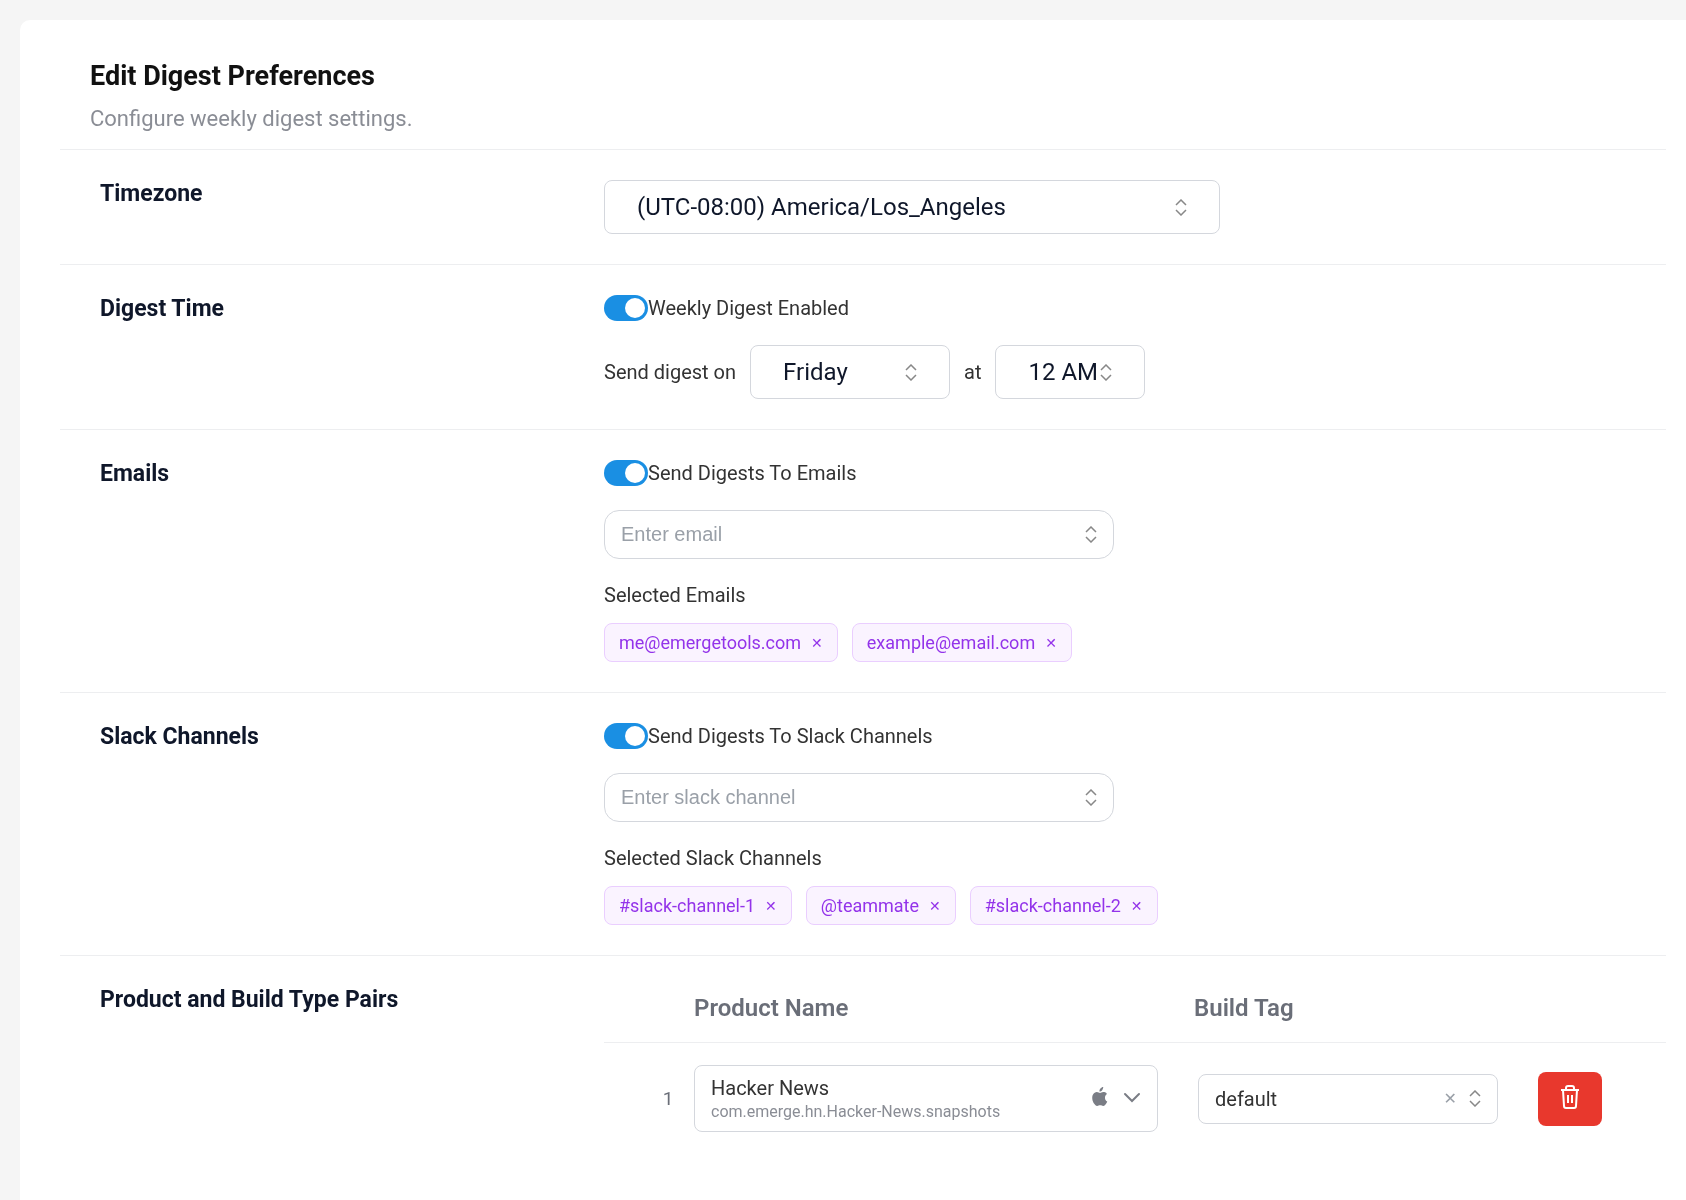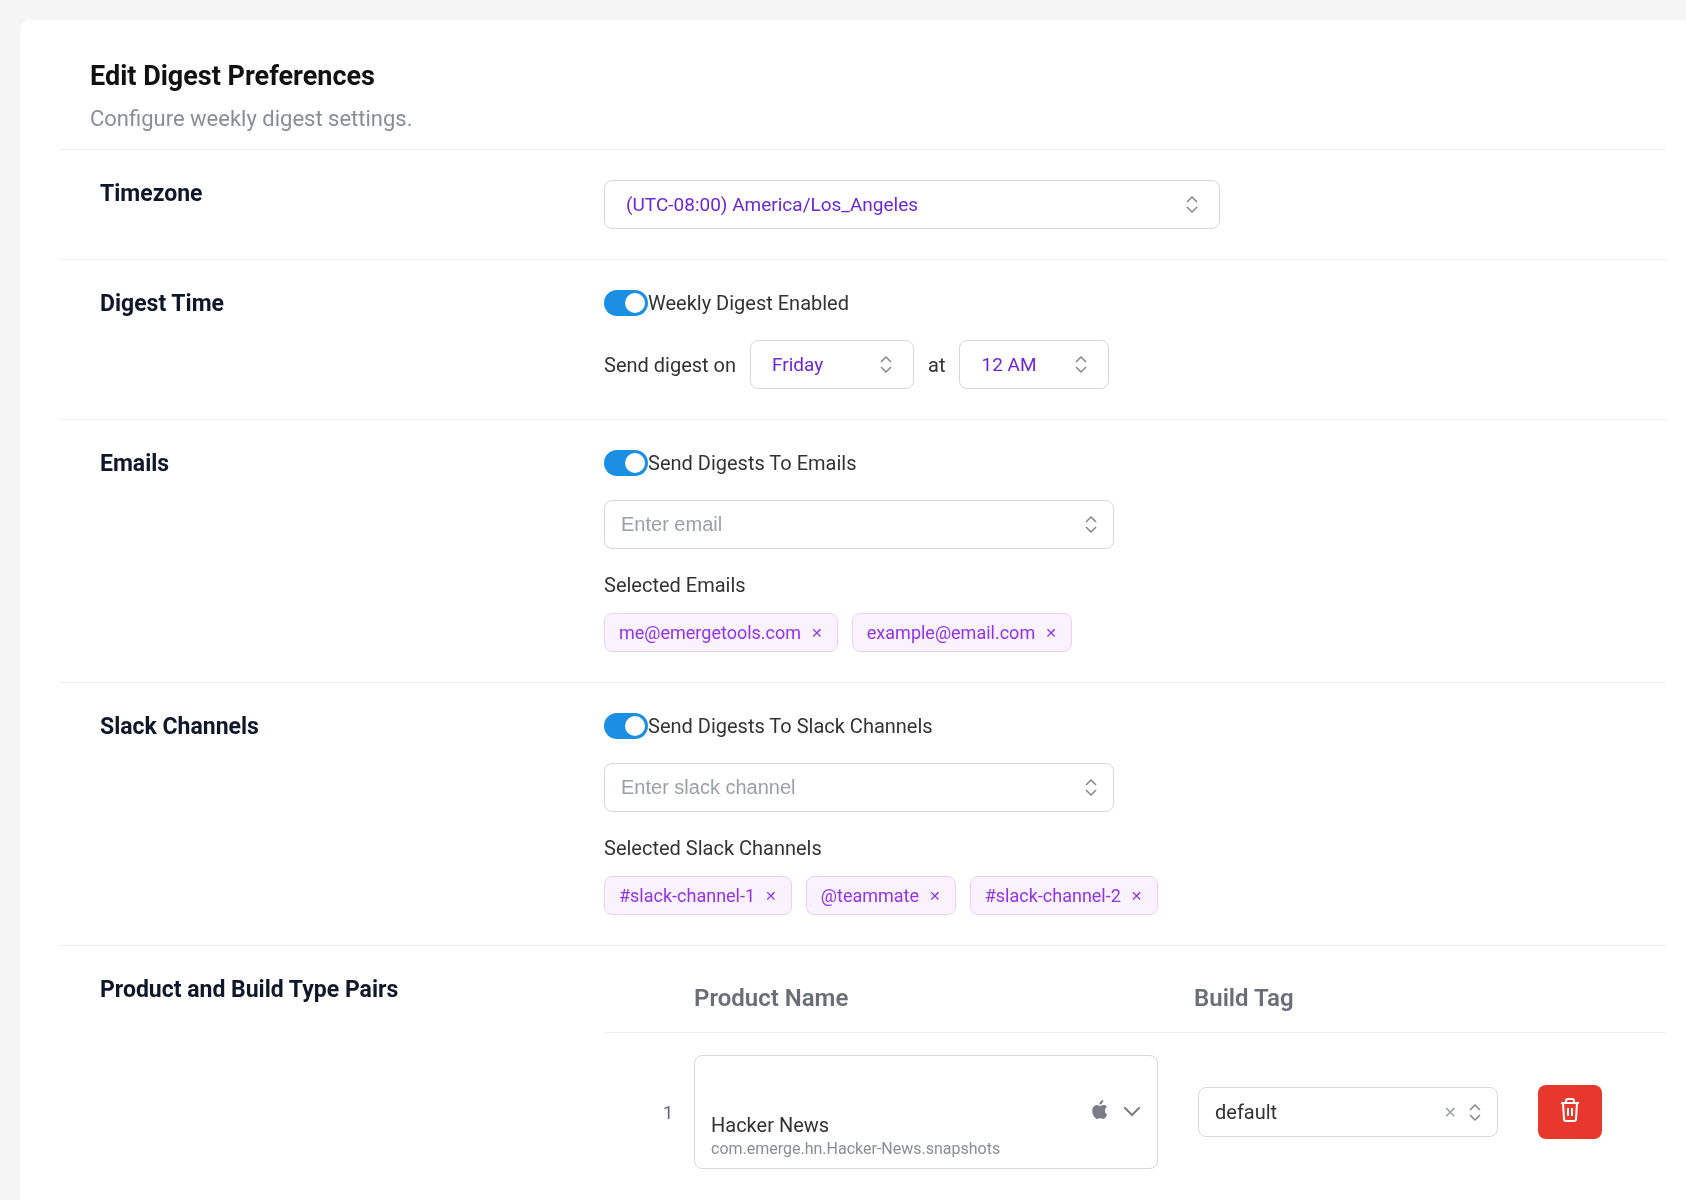--- a/index.html
+++ b/index.html
@@ -17,37 +17,37 @@
   overflow: hidden;
 }
 .header { padding-bottom: 18px; border-bottom: 1px solid #edeef0; }
 .title { font-size: 27px; font-weight: 700; color: #111; margin-left: 30px; }
 .subtitle { font-size: 22px; color: #8a8d95; margin-top: 14px; margin-left: 30px; }
 .section { display: flex; padding: 30px 0 30px 40px; border-bottom: 1px solid #edeef0; }
 .section-label { width: 504px; font-size: 23px; font-weight: 700; color: #0f172a; flex-shrink: 0; }
 .section-body { flex: 1; }
 .select {
   display: flex; align-items: center; justify-content: space-between;
-  border: 1px solid #d4d7dd; border-radius: 8px; padding: 12px 21px; font-size: 19px;
-  color: #6d28d9; background: #fff; cursor: pointer;
+  border: 1px solid #d4d7dd; border-radius: 8px; padding: 12px 32px; font-size: 24px;
+  color: #0f172a; background: #fff; cursor: pointer;
 }
 .select.timezone { width: 616px; }
 .stepper { display: flex; flex-direction: column; gap: 1px; color: #888; }
 .stepper svg { display: block; }
 .toggle-row { display: flex; align-items: center; gap: 0; }
 .toggle { width: 44px; height: 26px; background: #1a8fe3; border-radius: 13px; position: relative; cursor: pointer; flex-shrink: 0; }
 .toggle::after { content: ""; position: absolute; right: 3px; top: 3px; width: 20px; height: 20px; background: #fff; border-radius: 50%; }
 .toggle-label { font-size: 20px; color: #333; }
 .time-row { display: flex; align-items: center; gap: 14px; margin-top: 24px; }
 .time-text { font-size: 20px; color: #333; }
-.select.small { width: 164px; text-align: right; }
+.select.small { width: 200px; text-align: right; }
 .select.tiny { width: 150px; }
 .input-combo {
   display: flex; align-items: center; justify-content: space-between;
-  border: 1px solid #d4d7dd; border-radius: 8px; padding: 12px 16px; width: 510px;
+  border: 1px solid #d4d7dd; border-radius: 15px; padding: 12px 16px; width: 510px;
   margin-top: 24px;
 }
 .input-combo input { border: none; outline: none; font-size: 20px; color: #333; width: 100%; }
 .input-combo input::placeholder { color: #9aa0a8; }
 .sub-label { font-size: 20px; color: #333; margin-top: 24px; }
 .chip-row { display: flex; gap: 14px; margin-top: 16px; flex-wrap: wrap; }
 .chip {
   display: flex; align-items: center; gap: 10px;
   background: #faf3ff; border: 1px solid #eaceff; border-radius: 8px;
   padding: 8px 14px; font-size: 18px; color: #9333ea; cursor: default;
@@ -56,21 +56,21 @@
 .table-headers { display: flex; padding: 8px 0 20px 90px; }
 .th { font-size: 24px; font-weight: 600; color: #6a6e78; }
 .th.product { width: 500px; }
 .row { display: flex; align-items: center; padding: 22px 0 22px 38px; border-top: 1px solid #edeef0; }
 .row-num { width: 52px; text-align: center; font-size: 19px; color: #6a6e78; }
 .product-cell {
   display: flex; align-items: center; justify-content: space-between;
   border: 1px solid #d4d7dd; border-radius: 8px; padding: 10px 16px; width: 464px;
   margin-right: 40px;
 }
-.product-name { font-size: 20px; color: #333; margin-top: 47px; }
+.product-name { font-size: 20px; color: #333; }
 .product-id { font-size: 16px; color: #8a8d95; margin-top: 2px; }
 .product-icons { display: flex; align-items: center; gap: 14px; color: #7a7d85; }
 .build-cell {
   display: flex; align-items: center; justify-content: space-between;
   border: 1px solid #d4d7dd; border-radius: 8px; padding: 12px 16px; width: 300px;
   font-size: 20px; color: #333; margin-right: 40px;
 }
 .build-actions { display: flex; align-items: center; gap: 12px; color: #9aa0a8; }
 .clear-x { cursor: pointer; font-size: 16px; }
 .trash-btn {

